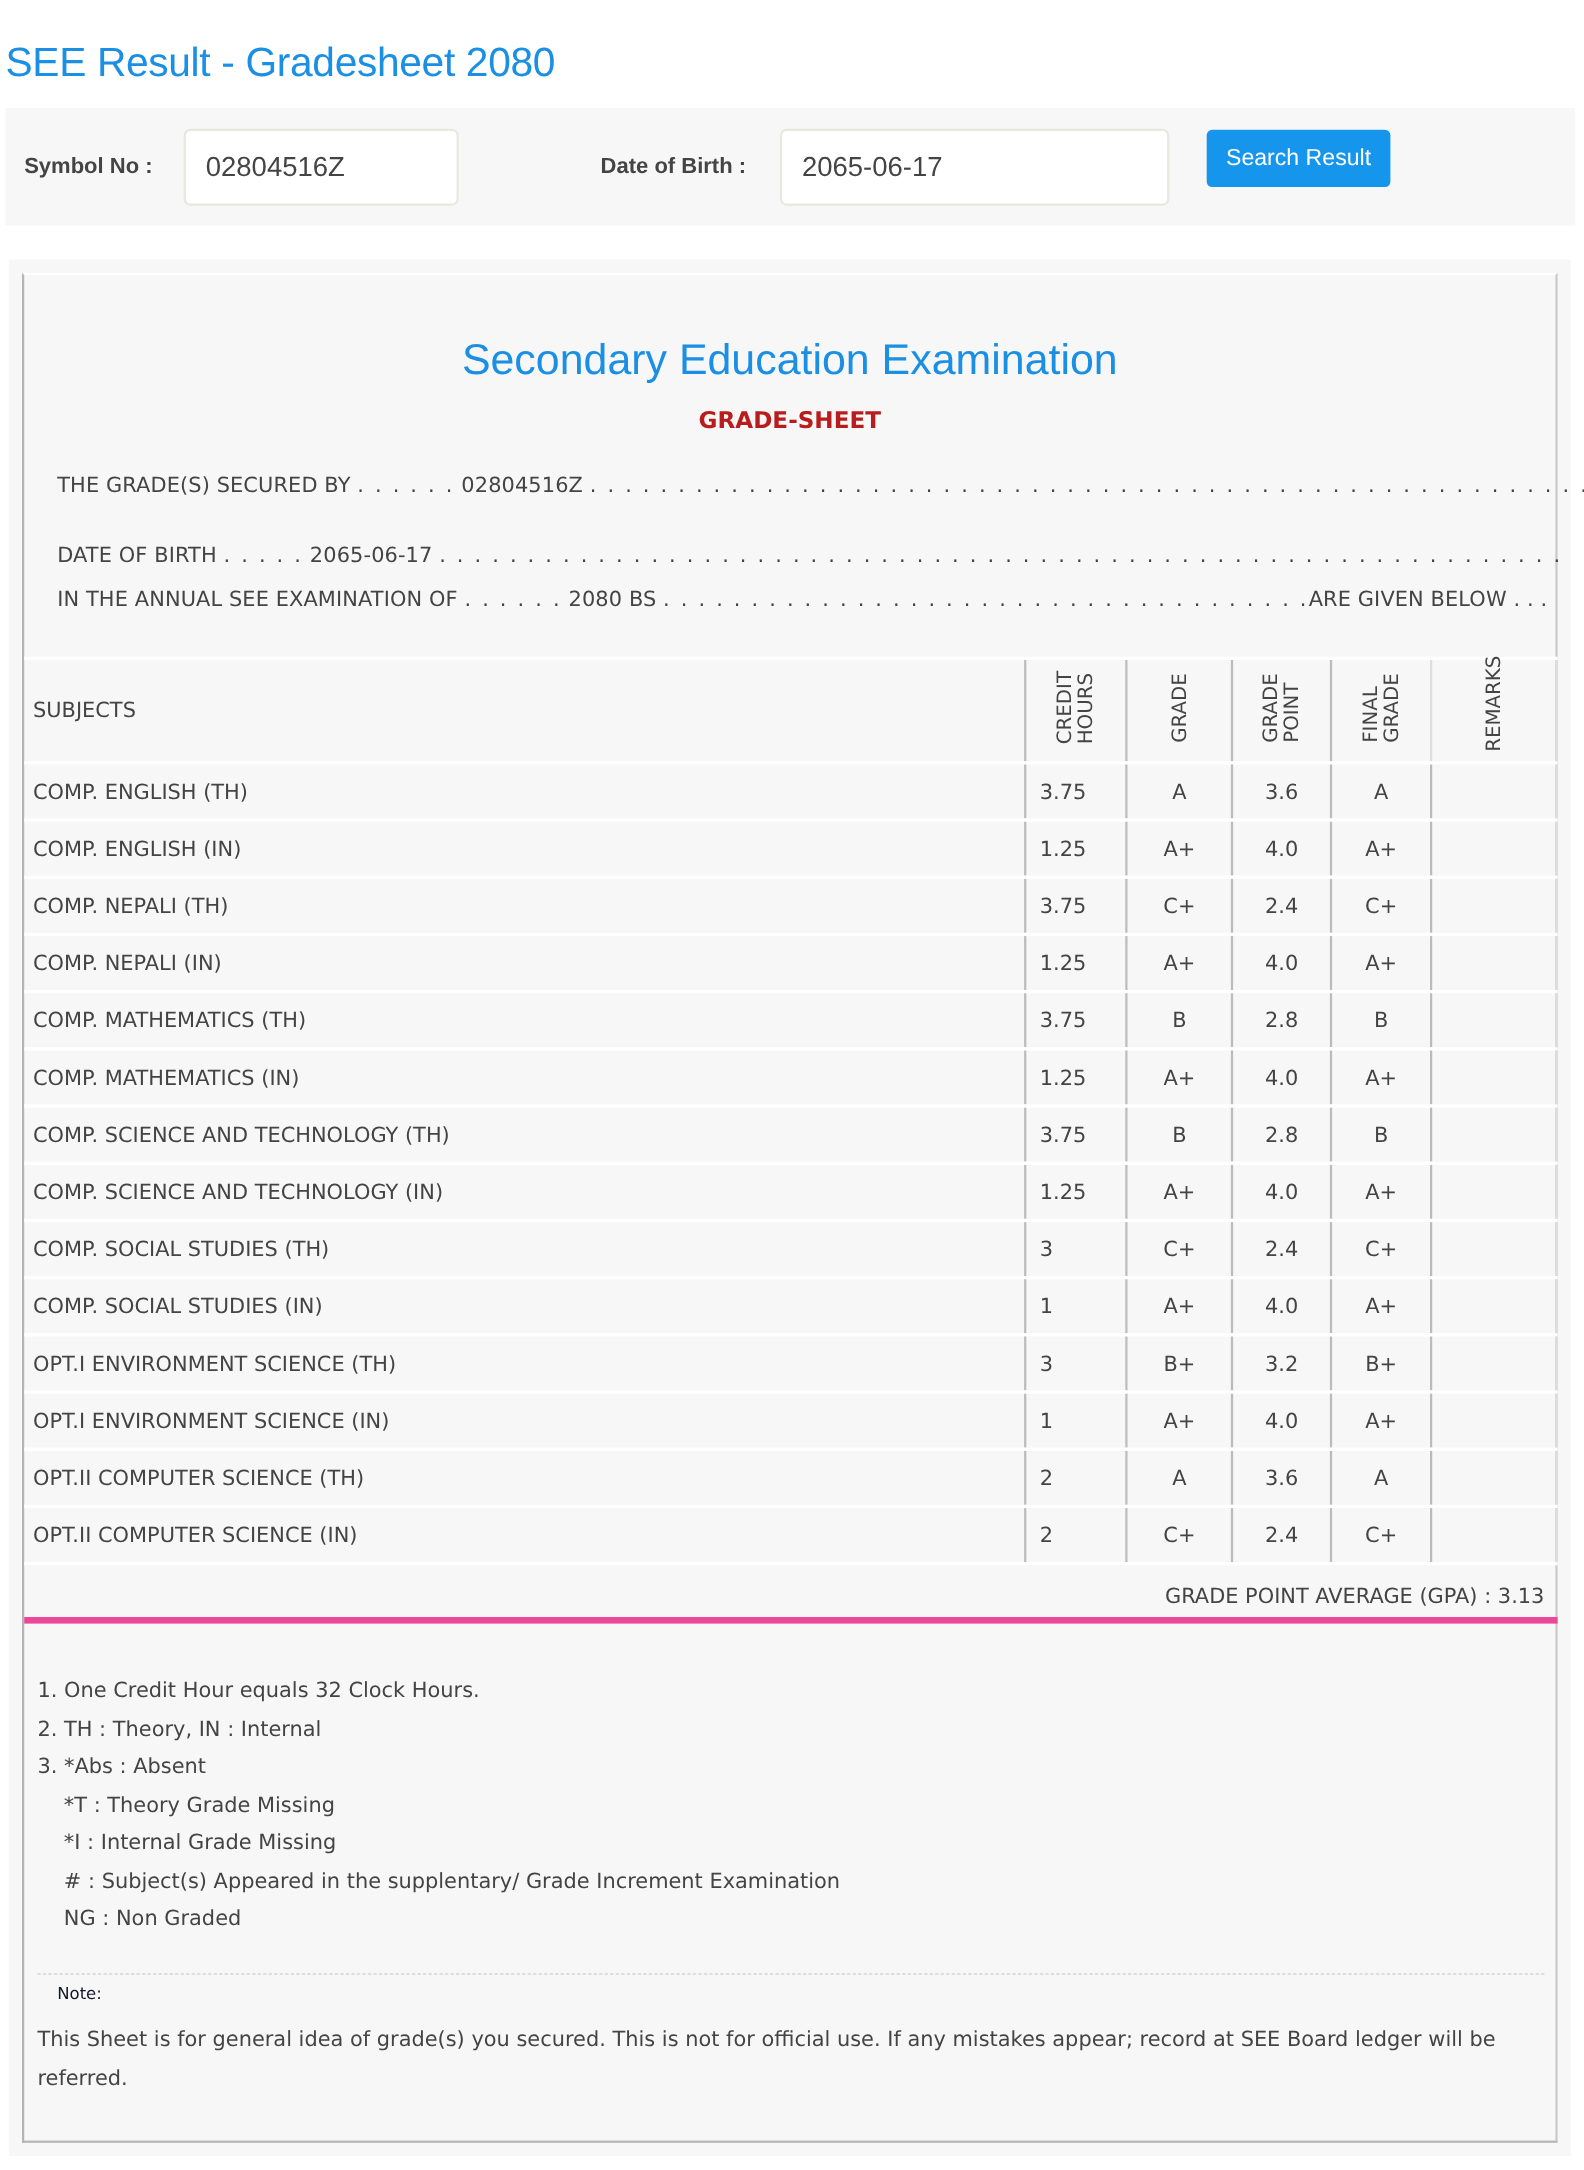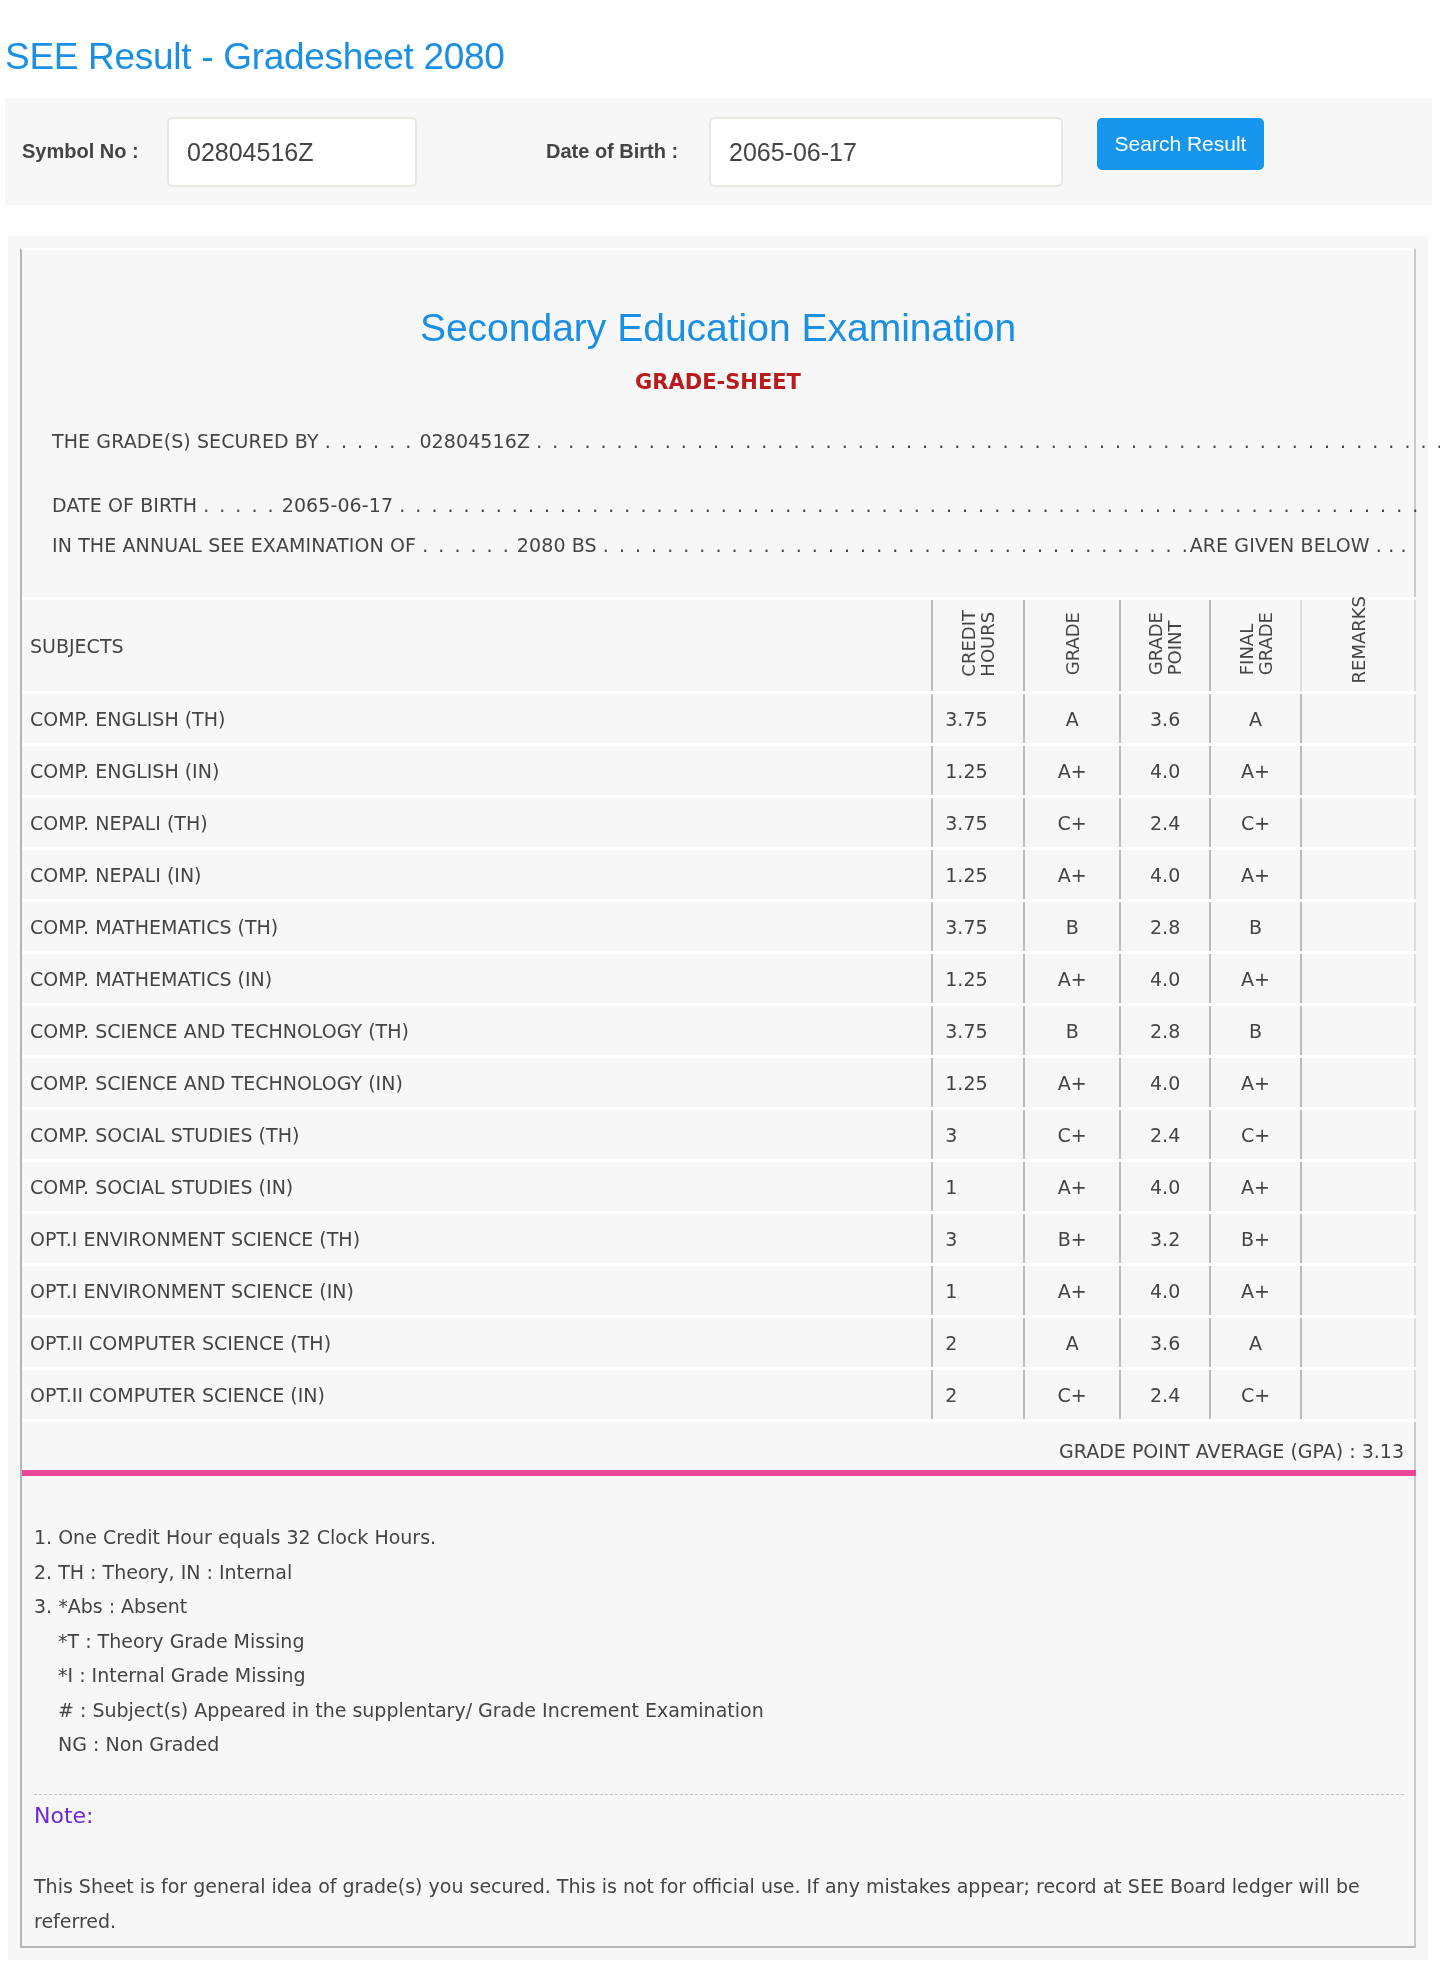--- a/index.html
+++ b/index.html
@@ -79,24 +79,24 @@
 
   .footnotes {
     position: absolute; left: 12px; top: 1270px; font-size: 19px; color: #444; line-height: 34.5px;
   }
   .footnotes .indent { padding-left: 24px; }
 
   .divider {
     position: absolute; left: 12px; width: 1370px; top: 1544px; border-top: 1px dashed #c3c3c3;
   }
   .note-label {
-    position: absolute; left: 12px; top: 1553px; font-size: 22px; color: #6d28d9;
+    position: absolute; left: 30px; top: 1553px; font-size: 15px; color: #0f172a;
   }
   .note-text {
-    position: absolute; left: 12px; top: 1587px; width: 1370px; font-size: 19px; color: #444; line-height: 35px; margin-top: 32px;
+    position: absolute; left: 12px; top: 1587px; width: 1370px; font-size: 19px; color: #444; line-height: 35px;
   }
 </style>
 </head>
 <body>
 
 <h1 class="page-title">SEE Result - Gradesheet 2080</h1>
 
 <form class="search-panel">
   <label class="search-label" style="left:17px;">Symbol No :</label>
   <input class="search-input" style="left: 162px; width: 250px;" type="text" value="02804516Z">

